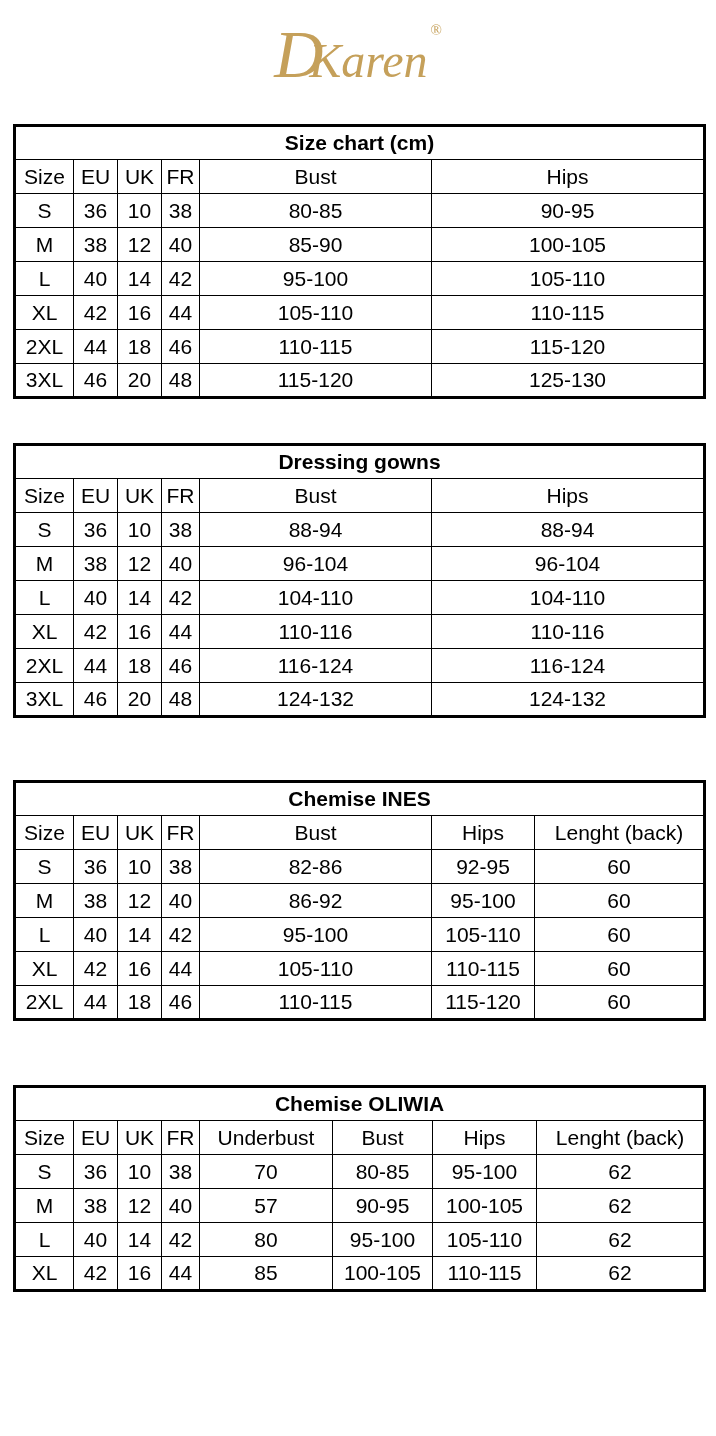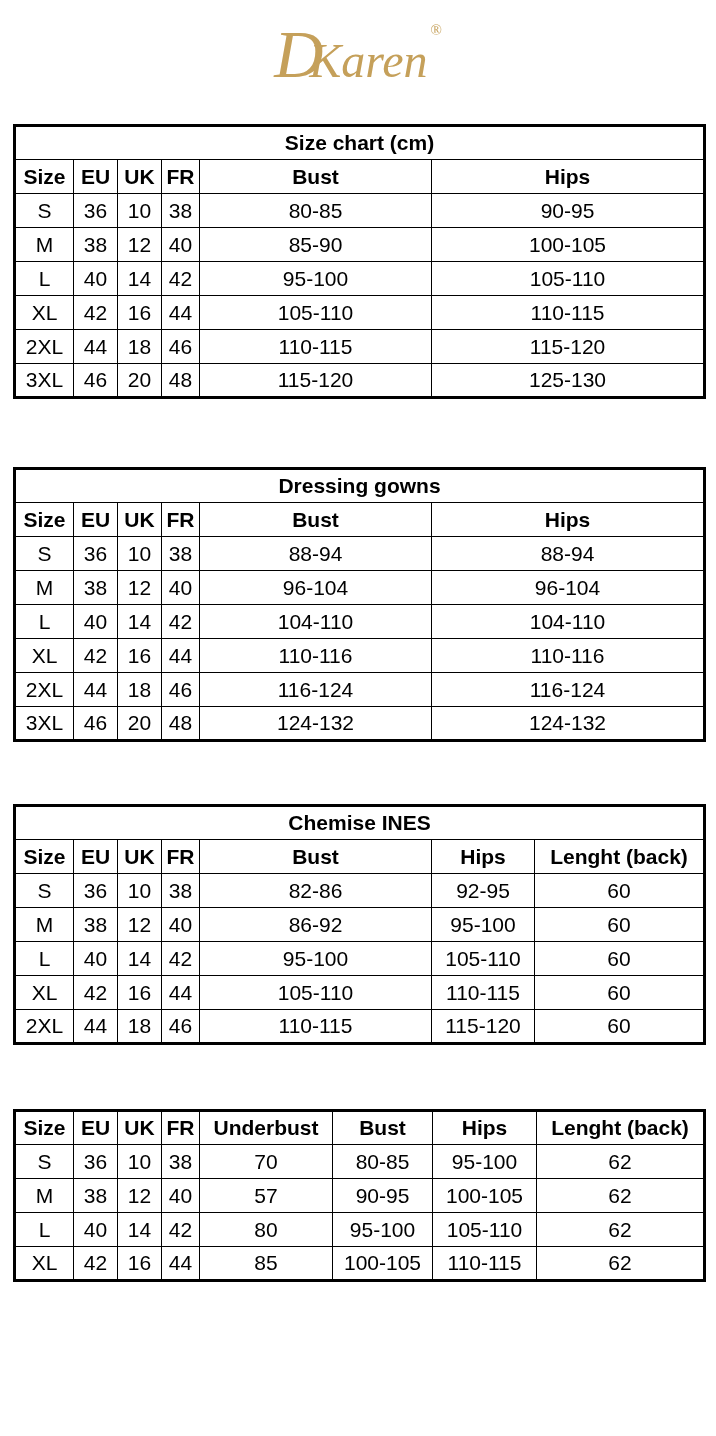--- a/index.html
+++ b/index.html
@@ -44,35 +44,35 @@
   }
   #tables { width: 680px; }
   table.size-table {
     border-collapse: collapse;
     table-layout: fixed;
     width: 690px;
     margin-left: 13px;
     border: 3px solid #000;
     background: #fff;
   }
-  #tables table.size-table:nth-of-type(2) { margin-top: 68px; }
+  #tables table.size-table:nth-of-type(2) { margin-top: 44px; }
   #tables table.size-table:nth-of-type(3) { margin-top: 62px; }
   #tables table.size-table:nth-of-type(4) { margin-top: 64px; }
   table.size-table th,
   table.size-table td {
     border: 1.5px solid #000;
     text-align: center;
     vertical-align: middle;
     height: 34px;
     font-size: 21px;
     padding: 0;
     overflow: hidden;
     white-space: nowrap;
   }
-  table.size-table th { font-weight: bold; }
+  table.size-table th { font-weight: normal; }
   table.size-table td.title-cell {
     font-weight: bold;
     font-size: 21px;
   }
 </style>
 </head>
 <body>
 
 <header class="logo-header">
   <div class="logo-wrap" style="color: rgb(197, 160, 90);">
@@ -299,20 +299,23 @@
         <col style="width: 44px;">
         <col style="width: 44px;">
         <col style="width: 38px;">
         <col style="width: 133px;">
         <col style="width: 100px;">
         <col style="width: 104px;">
         <col style="width: 168px;">
       </colgroup>
       <tbody>
         <tr>
+          <td colspan="8" class="title-cell">Chemise OLIWIA</td>
+        </tr>
+        <tr>
           <th>Size</th>
           <th>EU</th>
           <th>UK</th>
           <th>FR</th>
           <th>Underbust</th>
           <th>Bust</th>
           <th>Hips</th>
           <th>Lenght (back)</th>
         </tr>
         <tr>

